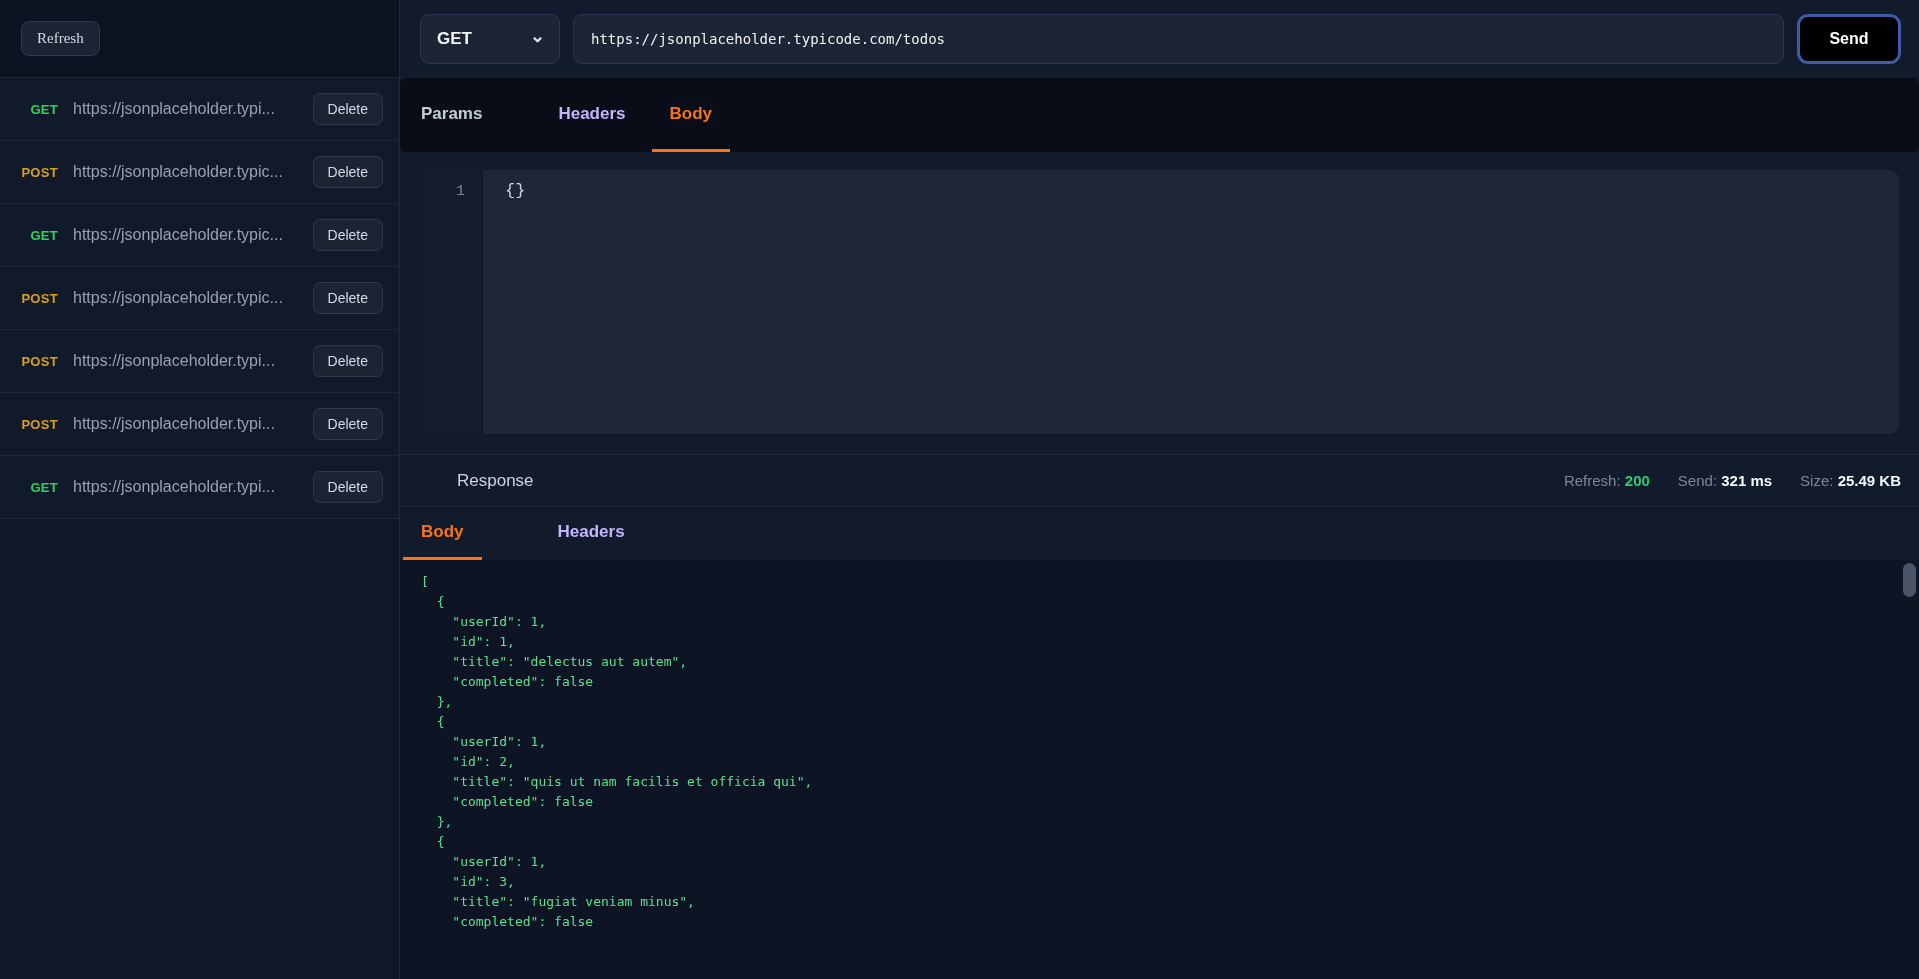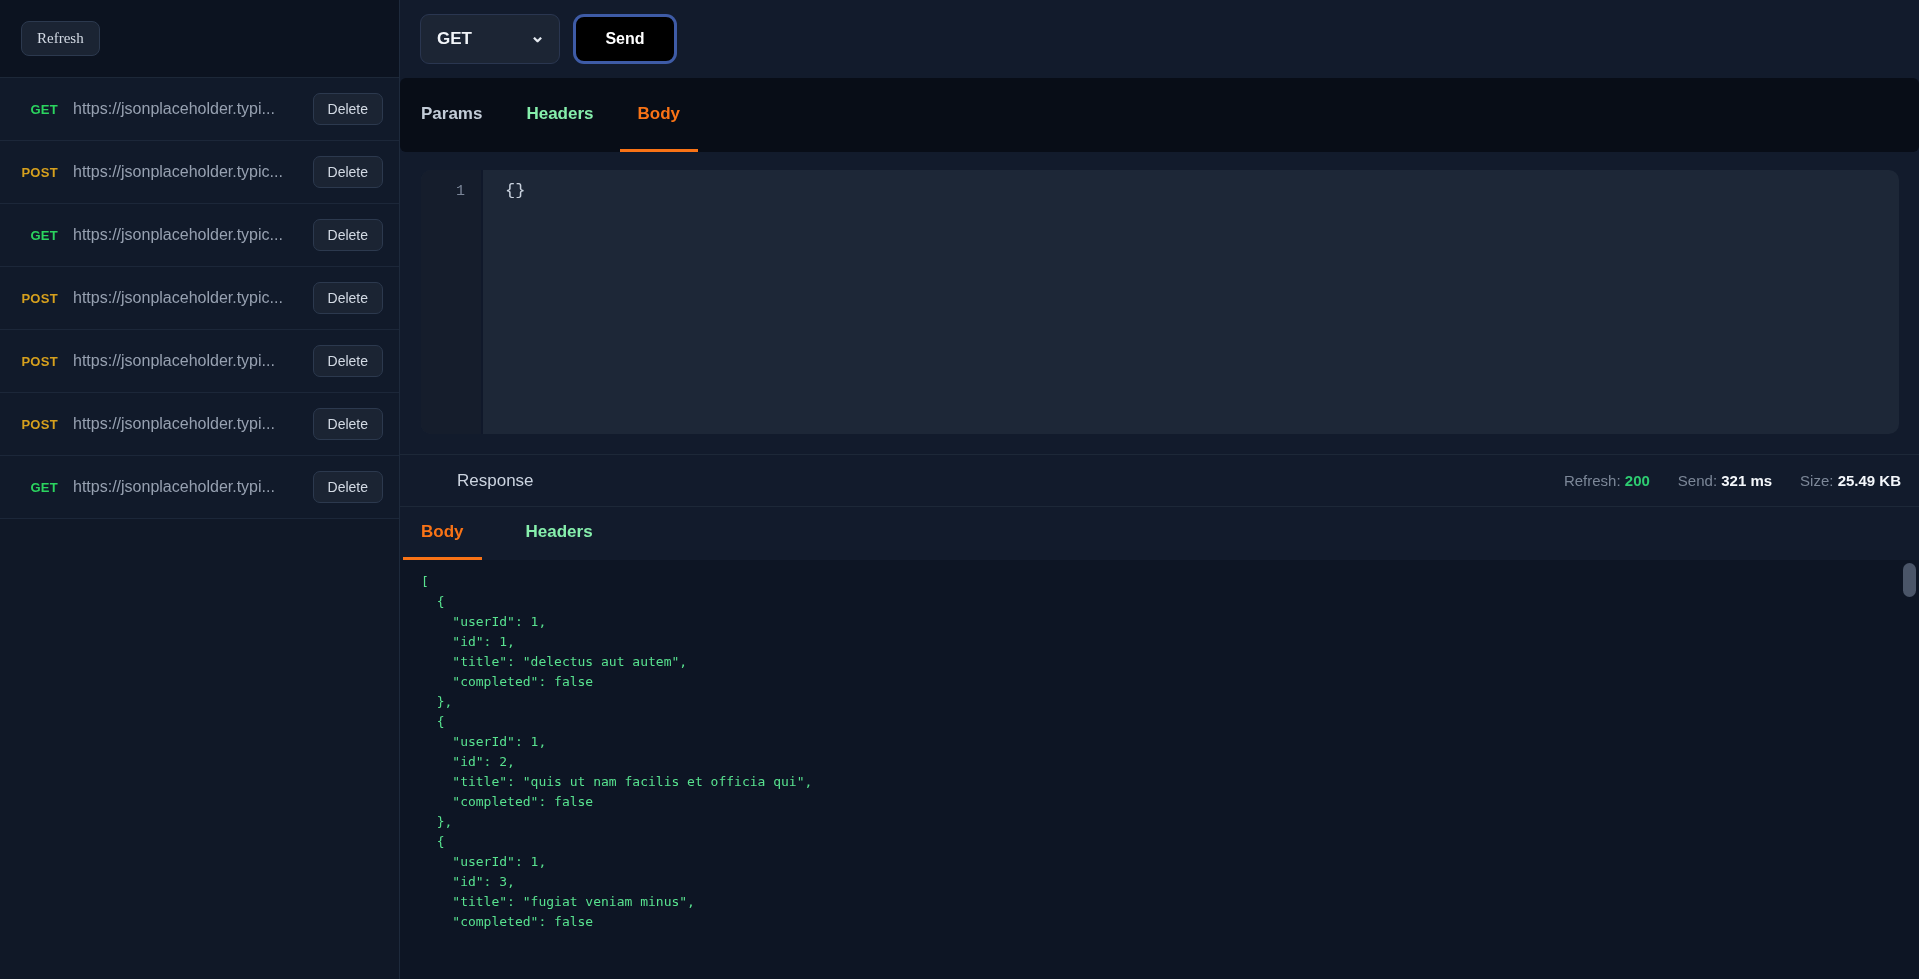--- a/index.html
+++ b/index.html
@@ -41,21 +41,21 @@
                color:#eef2f7; font-family:"DejaVu Sans Mono", monospace; font-size:14px;
                padding:0 17px; outline:none; }
   .send-btn { width:104px; height:50px; background:#000000; border:3px solid rgba(96,140,255,.65);
               border-radius:11px; color:#ffffff; font-weight:700; font-size:16px;
               cursor:pointer; font-family:inherit; }
 
   .tab-strip { height:74px; background:#080d17; display:flex; align-items:stretch;
                padding:0 0 0 21px;border-radius:6px; }
   .tab { display:flex; align-items:center; padding:0 0; margin-right:44px; font-size:17px;
          font-weight:600; color:#c3ccd8; border-bottom:3px solid transparent; cursor:pointer; }
-  .tab.dim { color:#86efac; }
+  .tab.dim { color:#c4b5fd;margin-left:32px; }
   .tab.active { color:#f97316; border-bottom-color:#f97316; padding:0 18px; margin-left:-18px; }
 
   .body-section { padding:18px 20px 20px 21px; background:#121b2c; }
   .field-label { color:#5d6b80; font-size:15px; margin-bottom:10px; }
   .editor { height:264px; background:#1d2737; border-radius:10px; display:flex; overflow:hidden; }
   .gutter { width:62px; background:#151d2c; border-right:2px solid #10182a; padding:13px 16px 0 0;
             text-align:right; color:#7a8598; font-family:"Liberation Mono", monospace; font-size:15px; }
   .editor-content { flex:1; padding:11px 0 0 22px; color:#c9d2de;
                     font-family:"Liberation Mono", monospace; font-size:17px; }
 
@@ -126,20 +126,21 @@
     </div>
   </aside>
 
   <main class="main">
 
     <div class="request-bar">
       <div class="method-select">
         <span>GET</span>
         <span class="chevron">⌄</span>
       </div>
+      <input class="url-input" type="text" value="https://jsonplaceholder.typicode.com/todos" style="">
       <button class="send-btn">Send</button>
     </div>
 
     <div class="tab-strip">
       <div class="tab">Params</div>
       <div class="tab dim">Headers</div>
       <div class="tab active">Body</div>
     </div>
 
     <div class="body-section">

